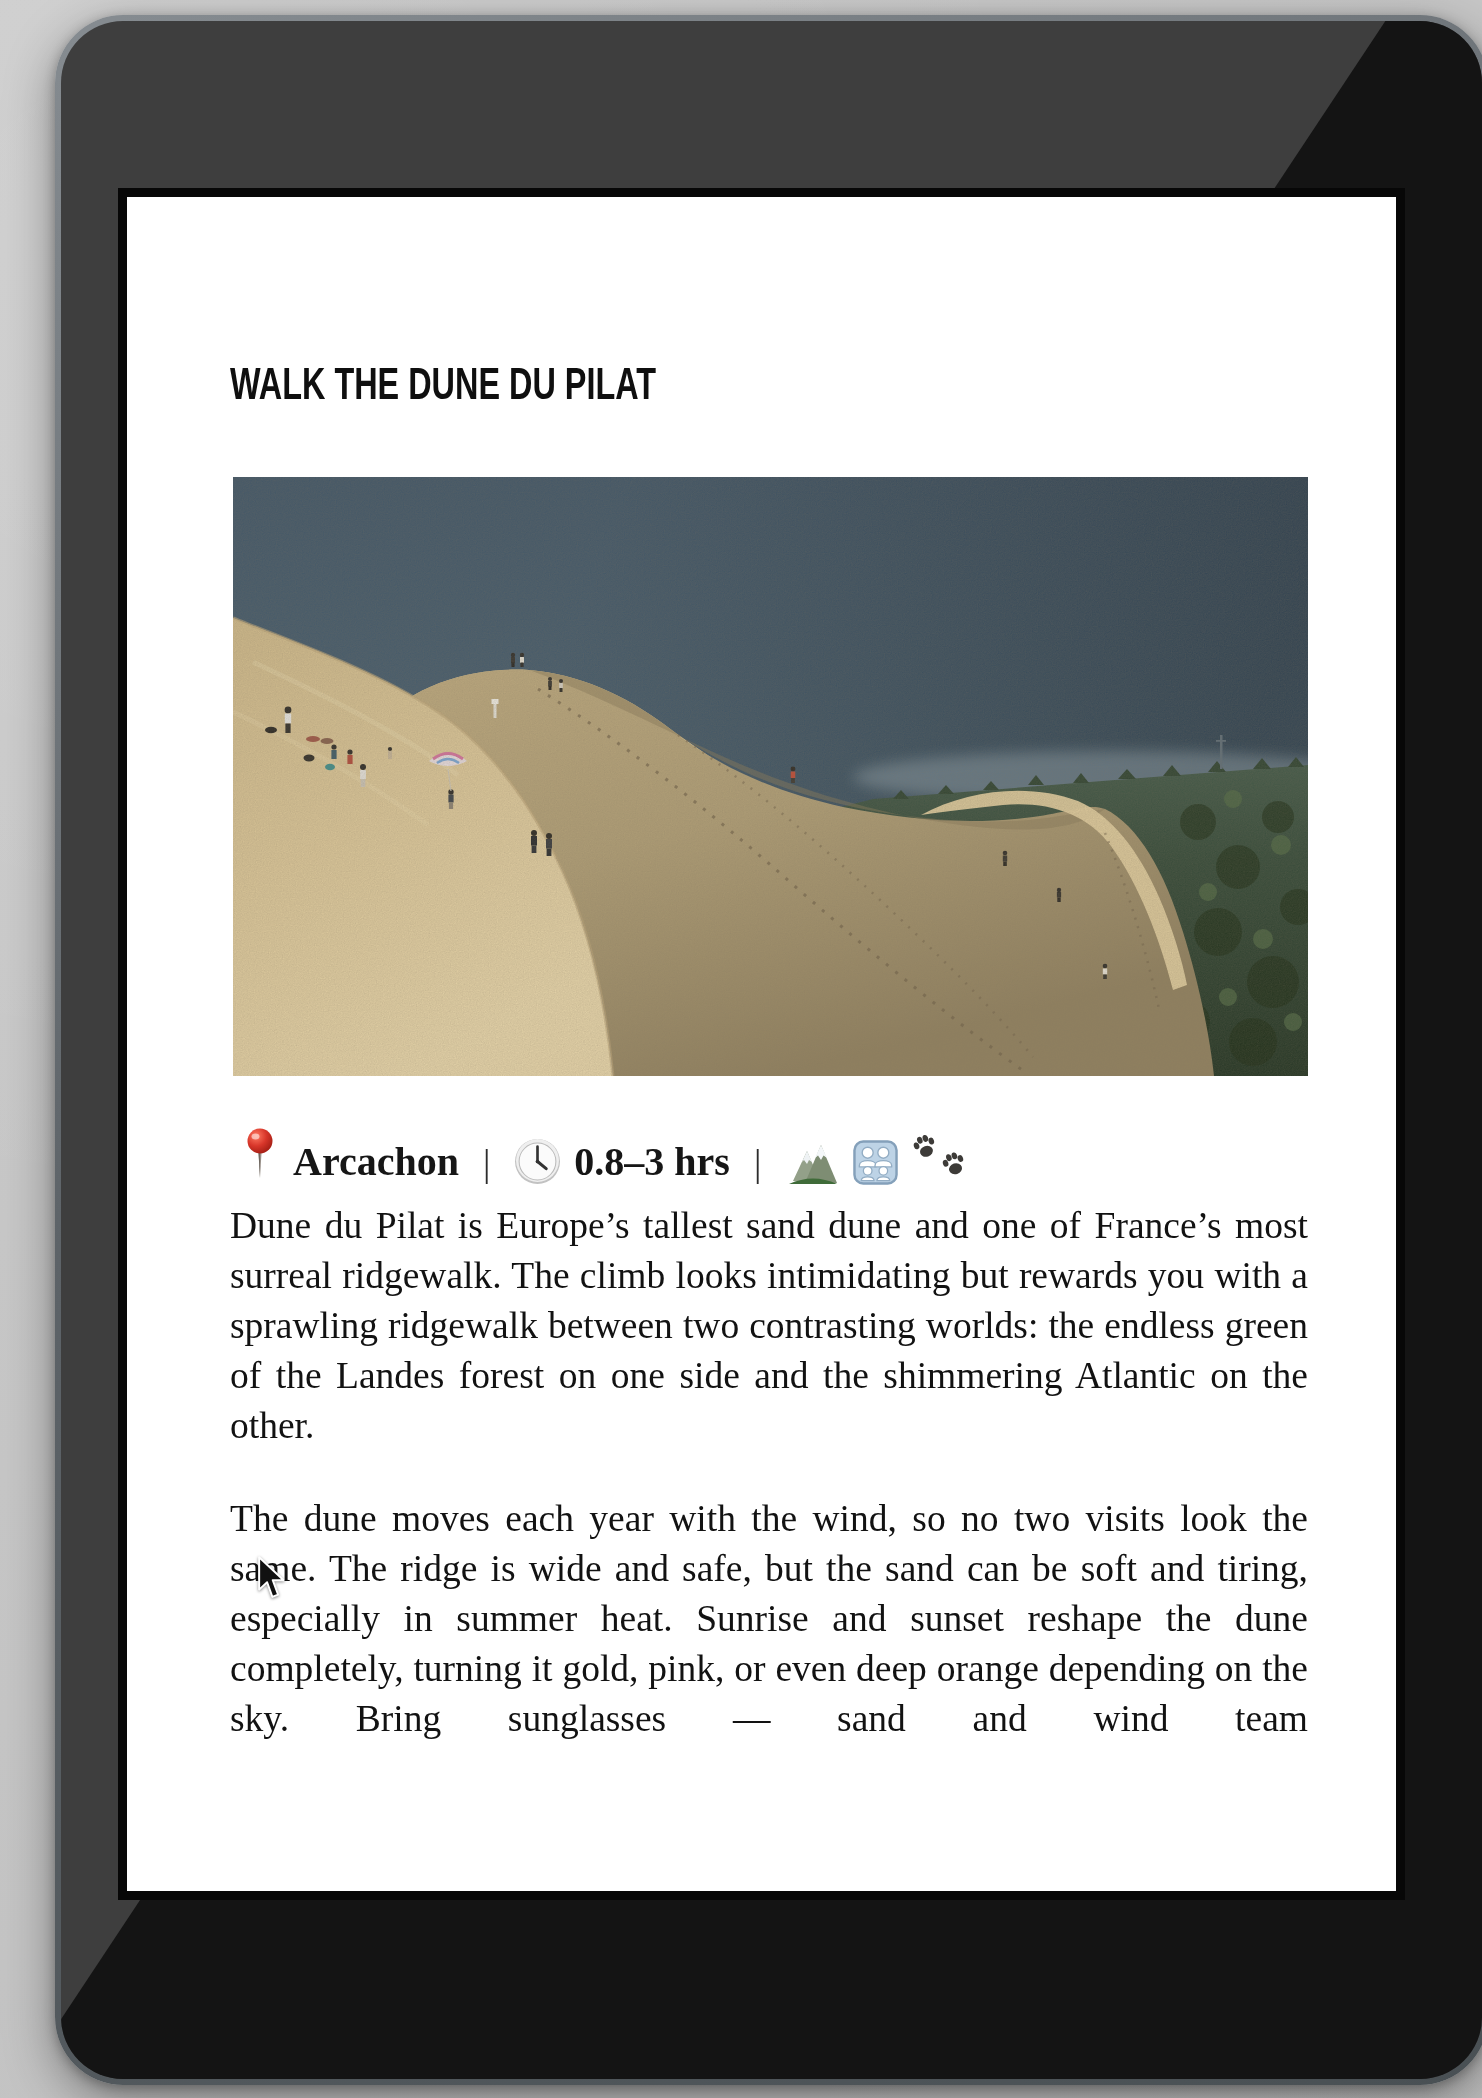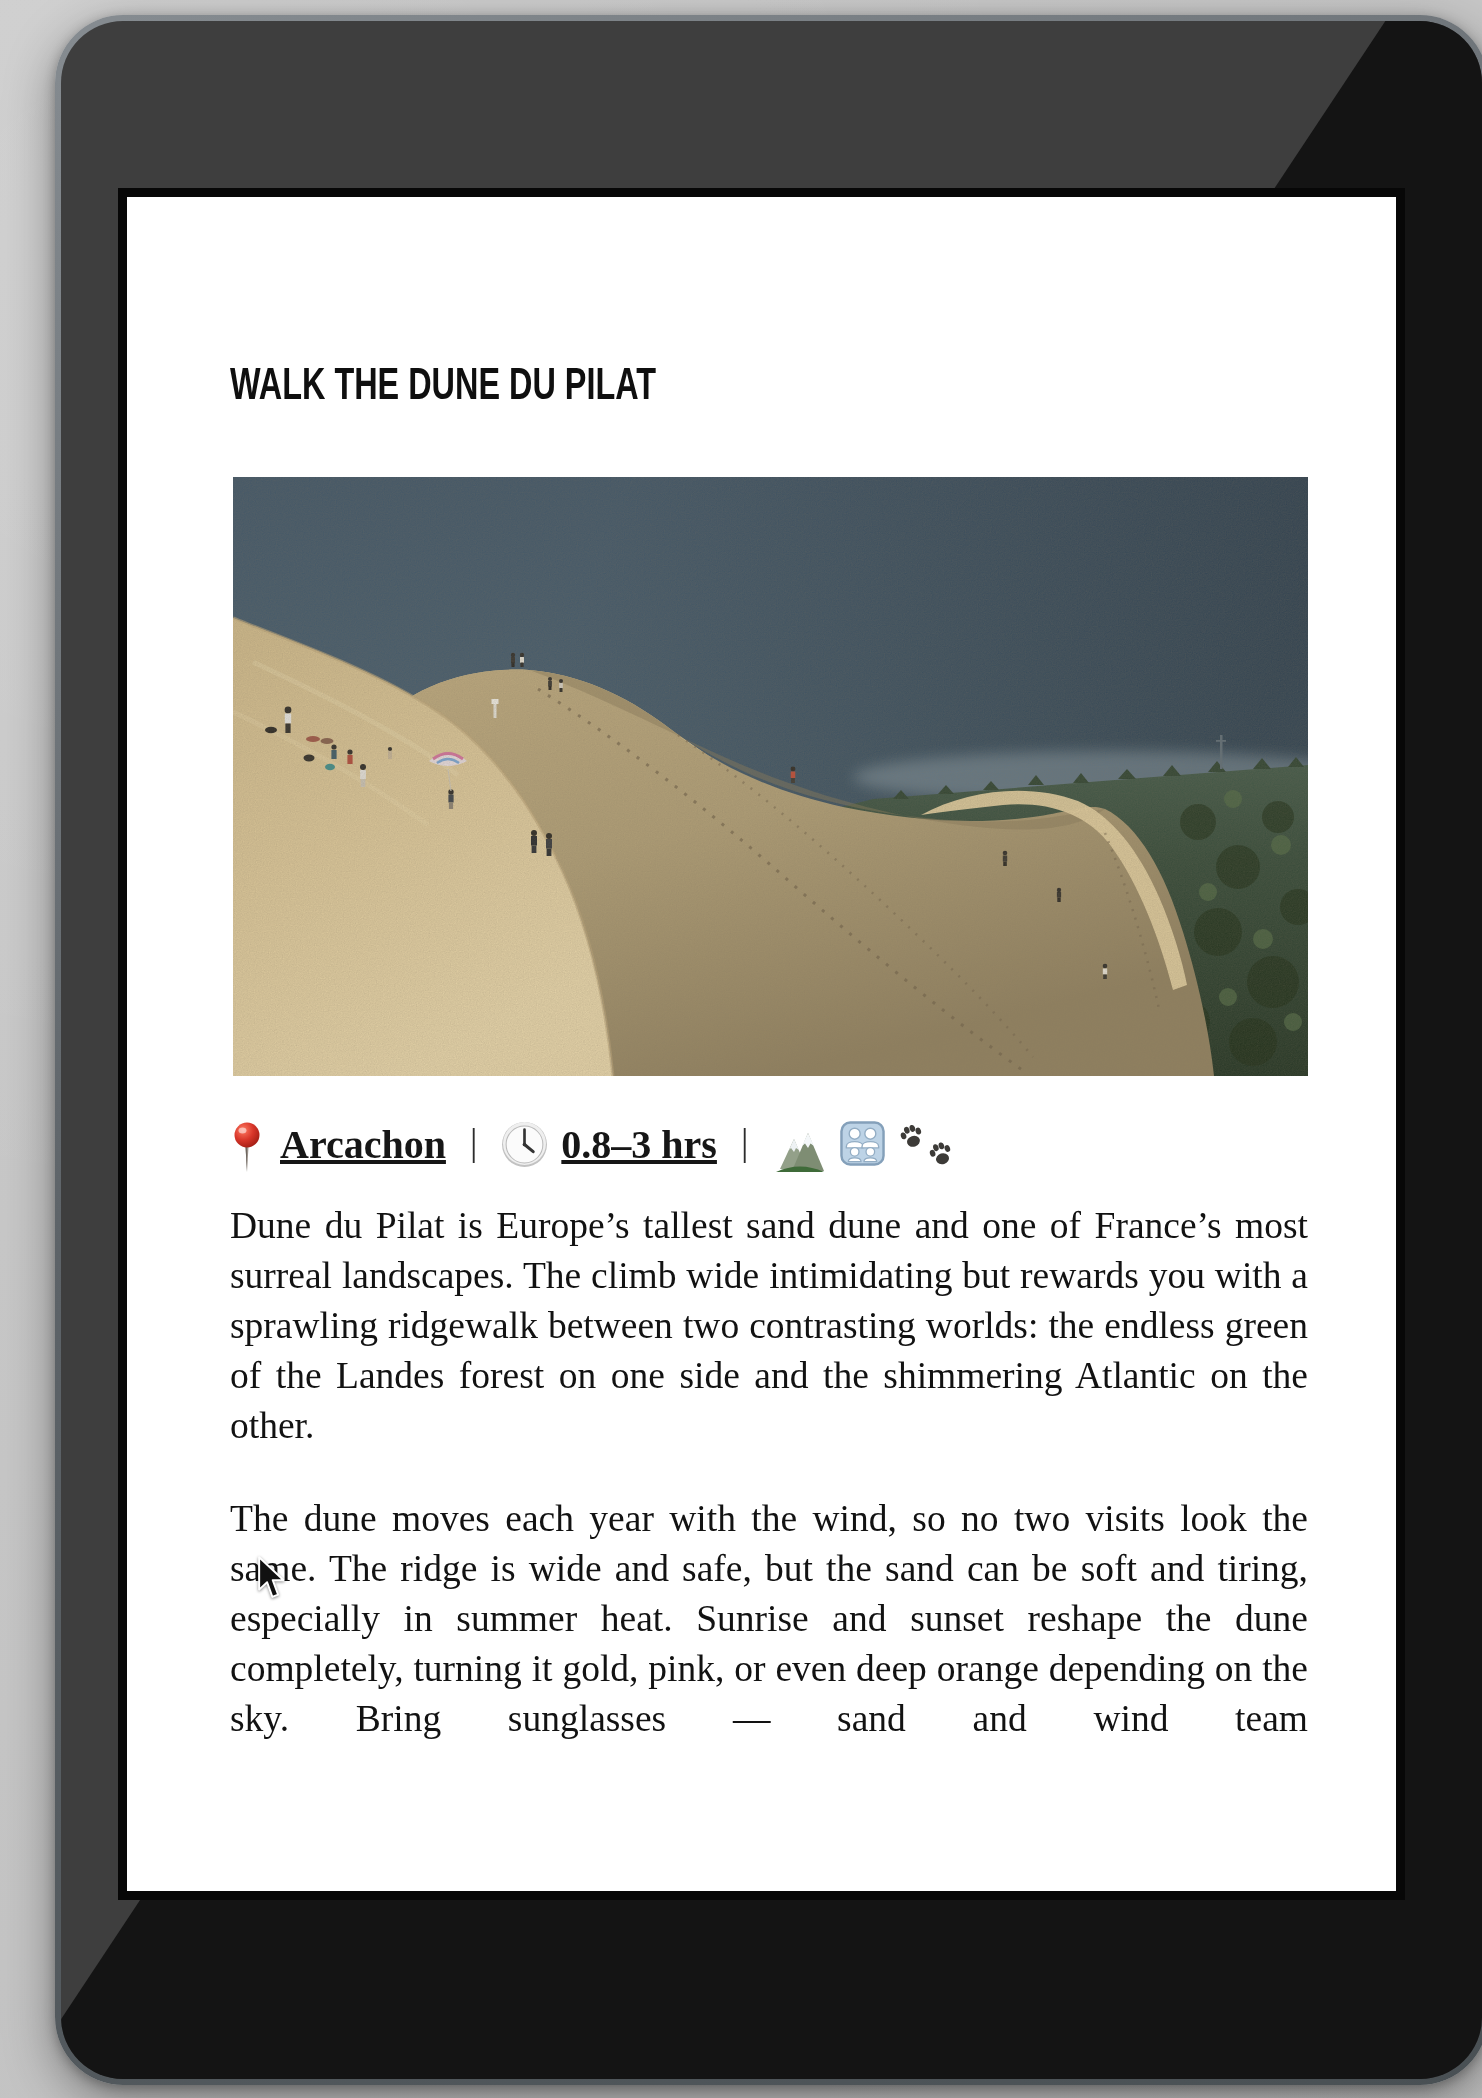--- a/index.html
+++ b/index.html
@@ -42,23 +42,23 @@
     white-space:nowrap;
   }
   .photo {
     position:absolute; left:106px; top:280px; width:1075px; height:599px;
     overflow:hidden; background:#44596b;
   }
   .photo svg { display:block; width:100%; height:100%; }
 
   
   .meta {
-    position:absolute; left:103px; top:924px; width:1078px; height:64px;
-    display:flex; align-items:flex-start;
-    font-size:40px; font-weight:700; color:#161616;text-decoration:underline;
+    position:absolute; left:116px; top:924px; width:1078px; height:64px;
+    display:flex; align-items:flex-end;
+    font-size:40px; font-weight:700; color:#161616;
   }
   .meta .icon { display:inline-flex; align-items:center; }
   .icon-pin svg    { width:30px; height:54px; margin:0 18px 4px 2px; }
   .icon-clock svg  { width:47px; height:47px; margin-right:13px; }
   .icon-mountain svg { width:52px; height:46px; margin:6px 8px 0 2px; }
   .icon-family svg { width:45px; height:45px; margin:0 6px; }
   .icon-paws svg   { width:62px; height:48px; margin:0 0 6px 6px; }
   .meta .sep { font-weight:400; font-size:37px; color:#2c2c2c; margin:0 24px; }
 
   
@@ -346,21 +346,21 @@
             <ellipse cx="0" cy="6.5" rx="6.8" ry="5.6"></ellipse>
             <ellipse cx="-8" cy="-2" rx="2.8" ry="3.6"></ellipse>
             <ellipse cx="-3" cy="-6.5" rx="2.8" ry="3.6"></ellipse>
             <ellipse cx="3" cy="-6.5" rx="2.8" ry="3.6"></ellipse>
             <ellipse cx="8" cy="-2" rx="2.8" ry="3.6"></ellipse>
           </g>
         </svg>
       </span>
     </div>
 
-    <p class="body-para para-1">Dune du Pilat is Europe’s tallest sand dune and one of France’s most surreal landscapes. The climb wide intimidating but rewards you with a sprawling ridgewalk between two contrasting worlds: the endless green of the Landes forest on one side and the shimmering Atlantic on the other.</p>
+    <p class="body-para para-1">Dune du Pilat is Europe’s tallest sand dune and one of France’s most surreal ridgewalk. The climb looks intimidating but rewards you with a sprawling ridgewalk between two contrasting worlds: the endless green of the Landes forest on one side and the shimmering Atlantic on the other.</p>
     <p class="body-para para-2">The dune moves each year with the wind, so no two visits look the same. The ridge is wide and safe, but the sand can be soft and tiring, especially in summer heat. Sunrise and sunset reshape the dune completely, turning it gold, pink, or even deep orange depending on the sky. Bring sunglasses — sand and wind team</p>
 
   </div>
 </div>
 
 <div class="cursor">
   <svg viewBox="0 0 24 36">
     <path d="M1.5,1 L1.5,27.5 L8,21.5 L12.3,33.5 L17,31.6 L12.6,19.8 L21.5,19.8 Z" fill="#111111" stroke="#ffffff" stroke-width="1.6" stroke-linejoin="round"></path>
   </svg>
 </div>

